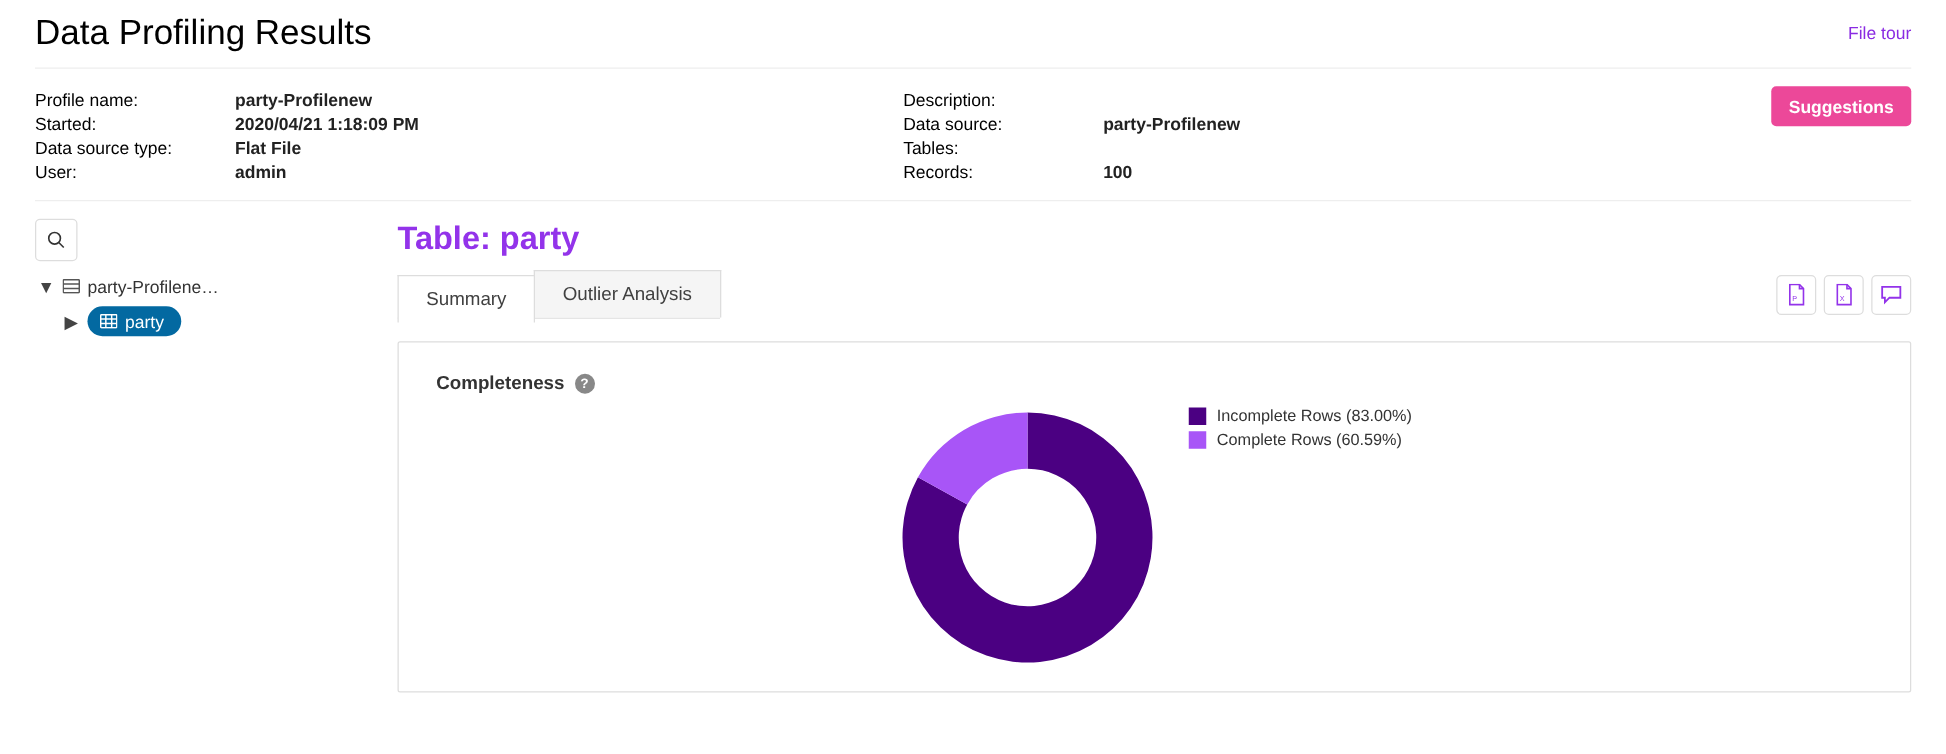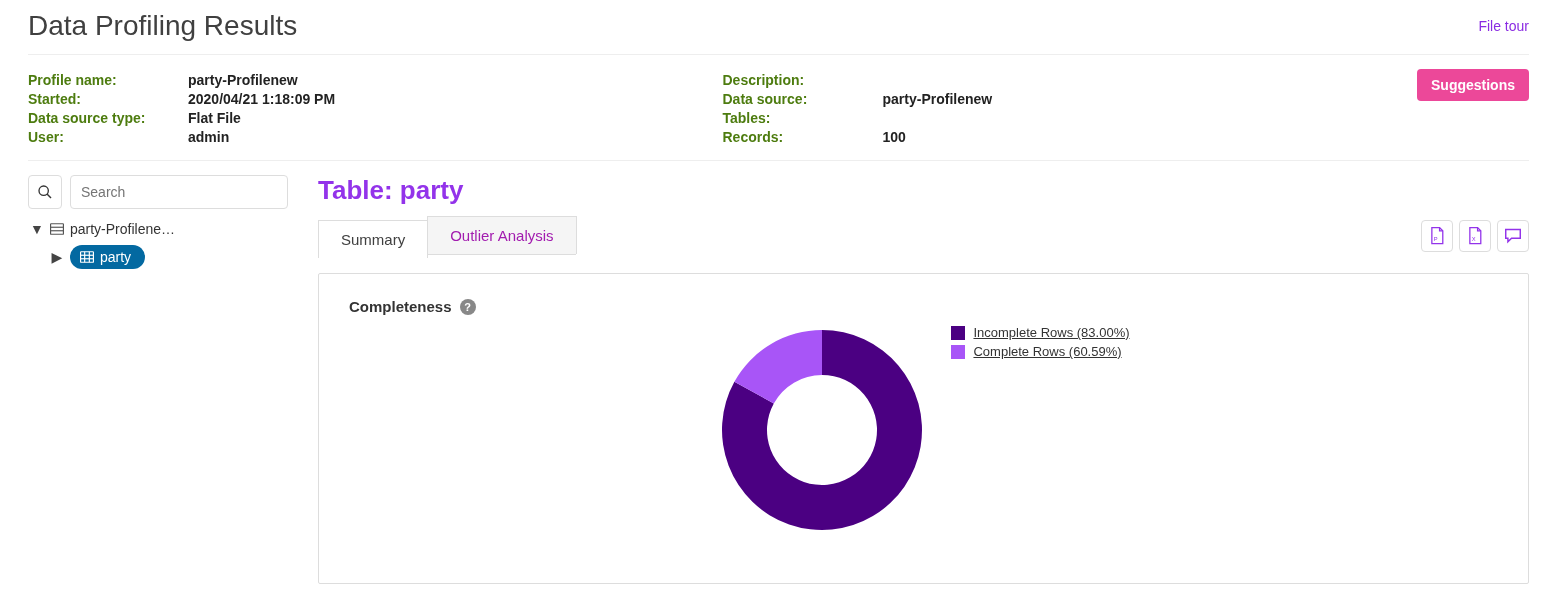--- a/index.html
+++ b/index.html
@@ -5,27 +5,27 @@
   * { box-sizing: border-box; }
   body {
     margin: 0;
     font-family: -apple-system, "Segoe UI", Arial, sans-serif;
     color: #333;
     background: #fff;
     font-size: 14px;
   }
   .page { padding: 10px 28px 20px 28px; }
   .top-row { display: flex; justify-content: space-between; align-items: center; }
-  .page-title { font-size: 28px; font-weight: 300; color: #404040; }
+  .page-title { font-size: 28px; font-weight: 300; color: #000000; }
   .start-tour { color: #8a2be2; font-size: 14px; cursor: pointer; }
   hr.sep { border: none; border-top: 1px solid #eee; margin: 12px 0 14px 0; }
   .meta-row { display: flex; align-items: flex-start; }
   .meta-col { flex: 1; }
   .meta-line { display: flex; margin: 3px 0; }
-  .meta-label { width: 160px; color: #4d7c0f; font-weight: bold; }
+  .meta-label { width: 160px; color: #000000; }
   .meta-val { font-weight: 700; color: #222; }
   .suggestions-btn {
     background: #ec4899; color: #fff; border: none; border-radius: 4px;
     padding: 8px 14px; font-weight: 600; cursor: pointer; font-size: 14px;
   }
   .body-row { display: flex; gap: 30px; margin-top: 4px; }
   .sidebar { width: 260px; flex: 0 0 260px; }
   .search-wrap { display: flex; align-items: center; gap: 8px; margin-bottom: 8px; }
   .search-icon-box {
     width: 34px; height: 34px; border: 1px solid #ddd; border-radius: 4px;
@@ -45,42 +45,42 @@
   .pill {
     background: #0369a1; color: #fff; border-radius: 14px;
     padding: 4px 14px 4px 10px; display: inline-flex; align-items: center; gap:6px;
   }
   .main { flex: 1; }
   .table-title { color: #9333ea; font-size: 26px; font-weight: 700; margin: 0 0 10px 0; }
   .tab-row { display: flex; align-items: center; justify-content: space-between; }
   .tabs { display: flex; border-bottom: 1px solid #ddd; }
   .tab {
     padding: 10px 22px; border: 1px solid #ddd; border-bottom: none;
-    background: #f5f5f5; color: #a21caf; cursor: pointer; font-size:15px;
+    background: #f5f5f5; color: #404040; cursor: pointer; font-size:15px;
     margin-right:-1px;
   }
   .tab.active { background: #fff; color: #404040; position: relative; top:4px; }
   .icon-btns { display: flex; gap: 6px; }
   .icon-btn {
     width: 32px; height: 32px; border: 1px solid #ddd; border-radius: 4px;
     display: flex; align-items: center; justify-content: center; cursor: pointer;
     color: #9333ea;
   }
   .card {
-    border: 1px solid #ddd; border-radius: 2px; padding: 24px 30px 48px 30px;
+    border: 1px solid #ddd; border-radius: 2px; padding: 24px 30px 18px 30px;
     margin-top: 18px; background:#fff;
   }
   .card-title { font-weight: 700; font-size: 15px; margin-bottom: 6px; display:flex; align-items:center; gap:8px;}
   .help-icon {
     width:16px; height:16px; border-radius:50%; background:#888; color:#fff;
     font-size:11px; display:inline-flex; align-items:center; justify-content:center;
     font-weight:700;
   }
   .chart-wrap { display:flex; align-items:flex-start; justify-content:center; gap:24px; margin-top:10px;}
-  .legend { font-size:13px;text-decoration:underline; }
+  .legend { font-size:13px; }
   .legend-item { display:flex; align-items:center; gap:8px; margin-bottom:4px;}
   .swatch { width:14px; height:14px; display:inline-block; }
   svg { display:block; }
 </style>
 </head>
 <body>
 
 <div class="page">
   <div class="top-row">
     <div class="page-title">Data Profiling Results</div>
@@ -134,21 +134,20 @@
 
   <div class="body-row">
     <div class="sidebar">
       <div class="search-wrap">
         <div class="search-icon-box">
           <svg width="16" height="16" viewBox="0 0 24 24" fill="none" stroke="#333" stroke-width="2">
               <circle cx="10" cy="10" r="7"></circle>
               <line x1="21" y1="21" x2="15" y2="15"></line>
             </svg>
         </div>
-        <input class="search-input" placeholder="Search" style="">
       </div>
 
       <div class="tree">
         <div class="tree-row">
           <span class="caret">▼</span>
           <span class="node-icon">
             <svg width="14" height="12" viewBox="0 0 24 20" fill="none" stroke="#555" stroke-width="2">
                 <rect x="1" y="1" width="22" height="18" rx="1"></rect>
                 <line x1="1" y1="7" x2="23" y2="7"></line>
                 <line x1="1" y1="13" x2="23" y2="13"></line>

